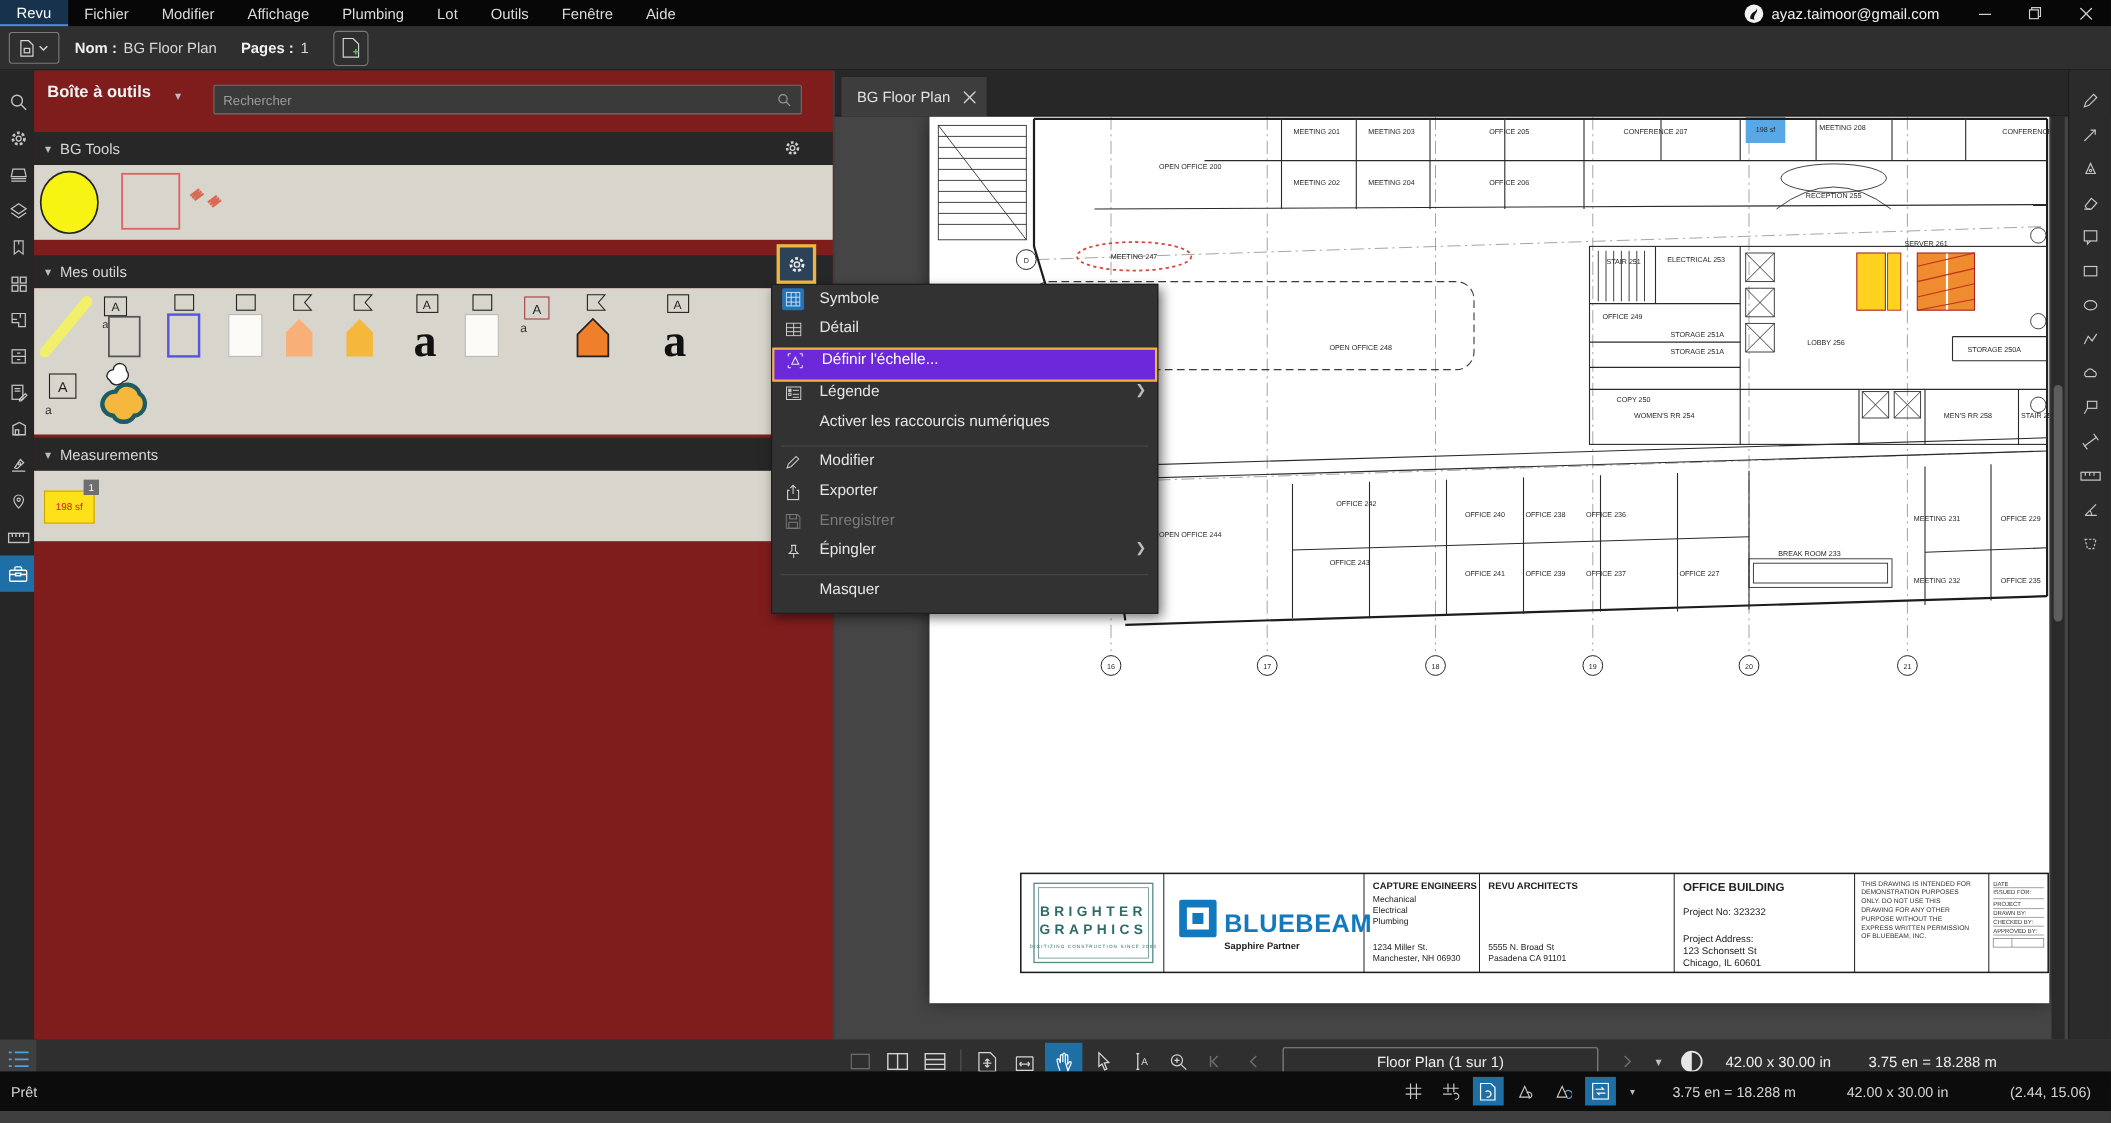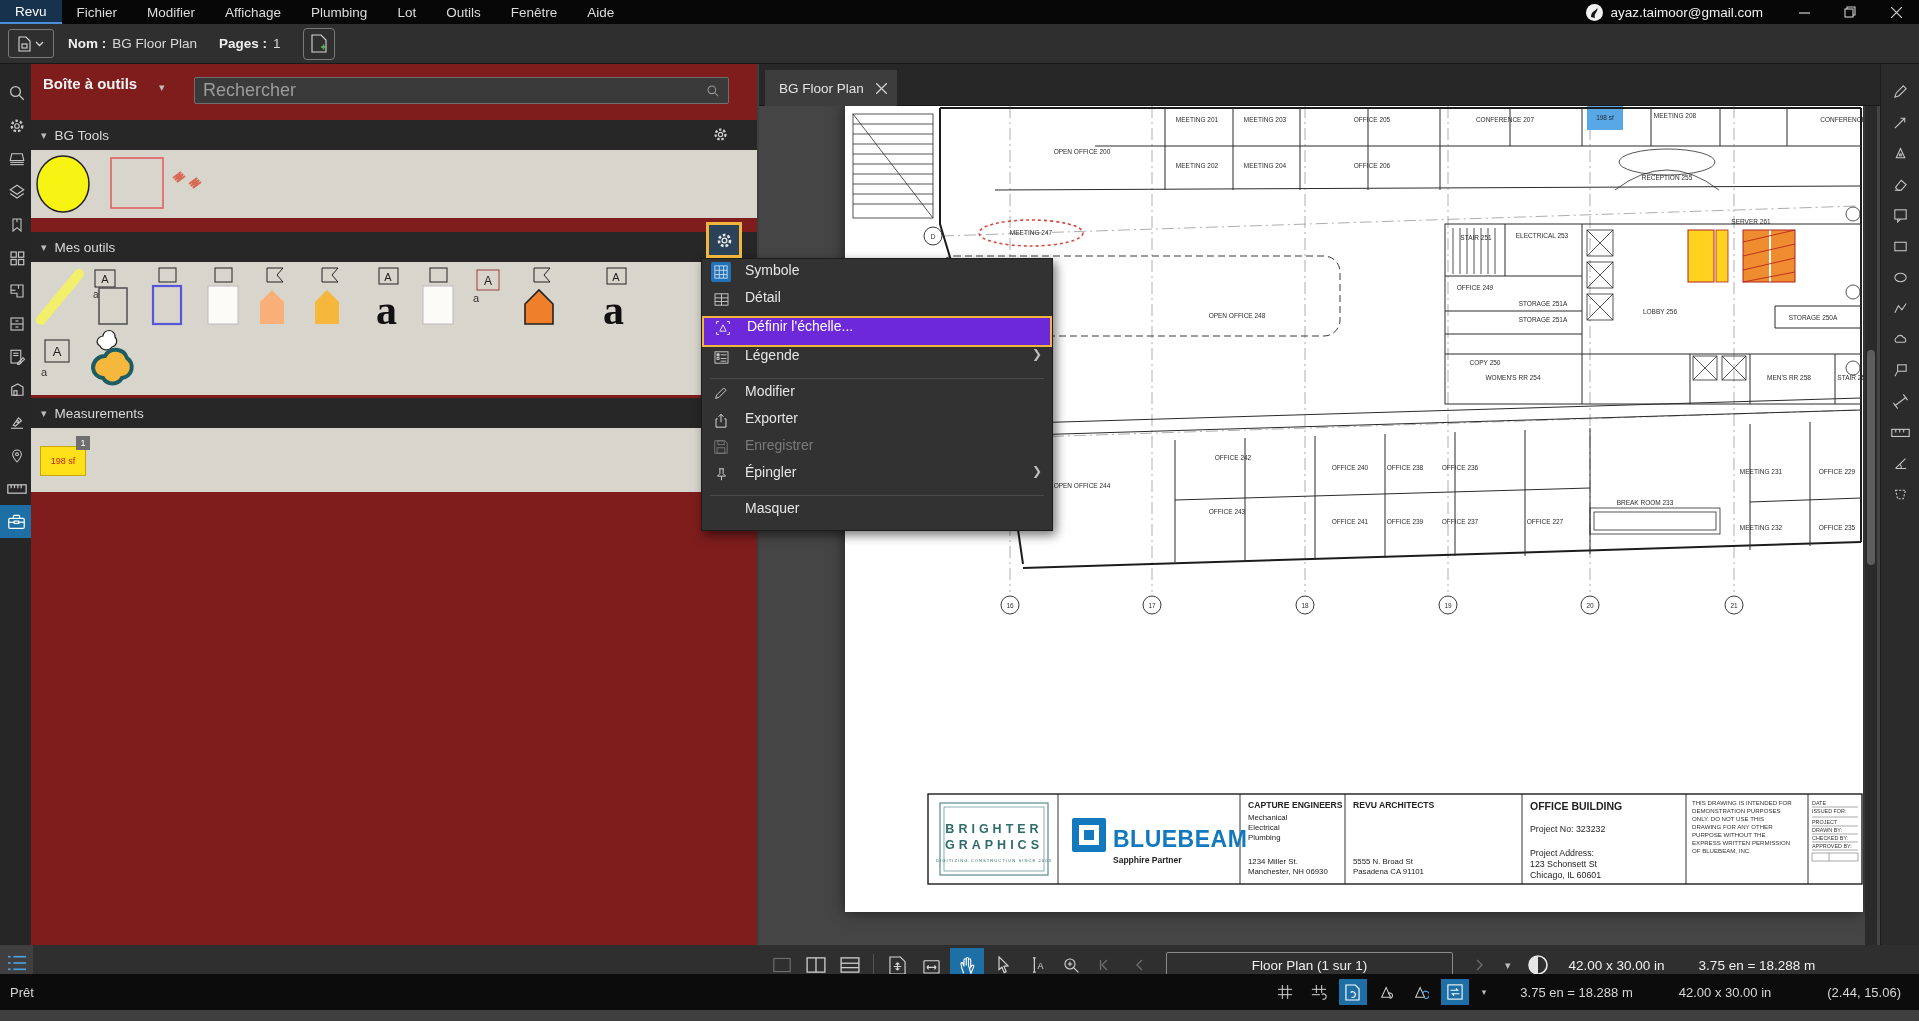--- a/index.html
+++ b/index.html
@@ -44,21 +44,21 @@
   
   .btoolbar{left:759px;top:945px;width:1160px;height:40px;background:#2f2f2f;display:flex;align-items:center;font-size:13.5px}
   .bti{width:30px;height:28px;display:flex;align-items:center;justify-content:center;color:#d6d6d6;margin:0 2px}
   .bti.gray{color:#6e6e6e}
   .bti.active{background:#1e6fa5;color:#fff;width:34px;height:34px}
   .statusbar{left:0;top:974px;width:1919px;height:36px;background:#0c0c0c;display:flex;align-items:center;font-size:13px;color:#d6d6d6}
   .sti{width:28px;height:26px;display:flex;align-items:center;justify-content:center;color:#c9c9c9;margin:0 3px}
   .sti.active{background:#1e6fa5;color:#fff}
   .rstrip{left:1880px;top:64px;width:39px;height:881px;background:#2b2b2b;border-left:1px solid #1b1b1b}
   .rsi{width:39px;height:31px;display:flex;align-items:center;justify-content:center;color:#c6c6c6}
-  .searchbox{position:absolute;left:163px;top:13px;width:535px;height:27px;background:#3a3a3a;border:1px solid #6f6f6f;border-radius:2px;color:#9b9b9b;font-size:18px;display:flex;align-items:center;padding:0 8px}
+  .searchbox{position:absolute;left:163px;top:13px;width:535px;height:27px;background:#3a3a3a;border:1px solid #6f6f6f;border-radius:2px;color:#9b9b9b;font-size:12px;display:flex;align-items:center;padding:0 8px}
 </style>
 </head>
 <body>
 
 <div class="root">
 
   <div class="menubar abs">
     <div class="menu-item active">Revu</div>
     <div class="menu-item">Fichier</div>
     <div class="menu-item">Modifier</div>
@@ -765,20 +765,24 @@
             <rect x="3.5" y="3.5" width="2.5" height="2.5" fill="currentColor"></rect>
             <line x1="8" y1="4.7" x2="15" y2="4.7"></line>
             <rect x="3.5" y="8" width="2.5" height="2.5"></rect>
             <line x1="8" y1="9.2" x2="15" y2="9.2"></line>
             <line x1="8" y1="12.5" x2="15" y2="12.5"></line>
           </svg>
         </span>
       <span>Légende</span>
       <span class="subarr">❯</span>
     </div>
+    <div class="ctxrow">
+      <span class="ic"></span>
+      <span>Activer les raccourcis numériques</span>
+    </div>
     <div class="ctxsep"></div>
     <div class="ctxrow">
       <span class="ic">
           <svg width="14" height="14" viewBox="0 0 18 18" fill="none" stroke="currentColor" stroke-width="1.2">
             <path d="M2 16 L3.5 11.5 L12.5 2.5 L15.5 5.5 L6.5 14.5 Z"></path>
           </svg>
         </span>
       <span>Modifier</span>
     </div>
     <div class="ctxrow">

